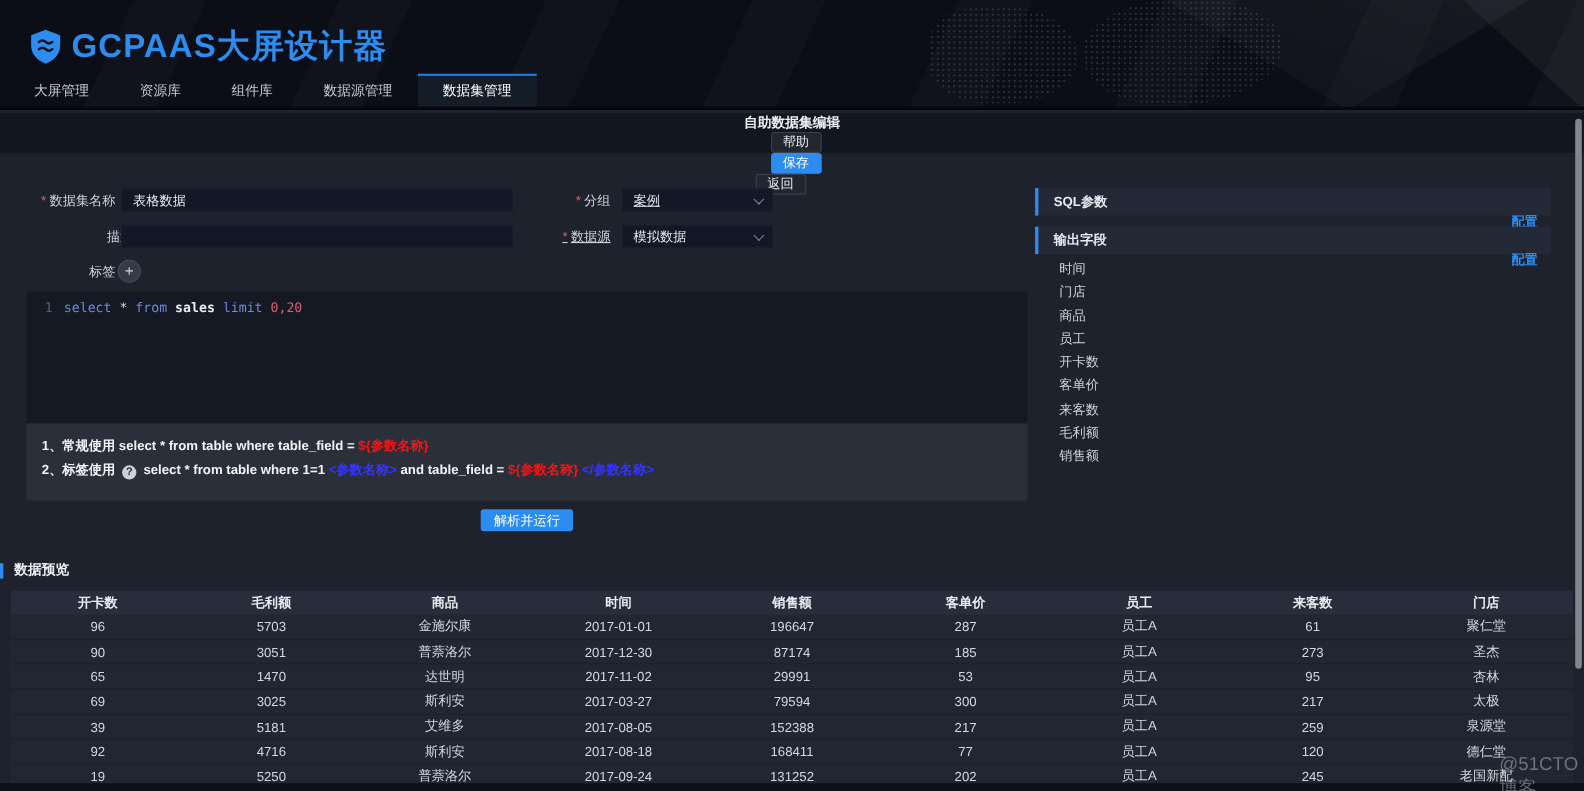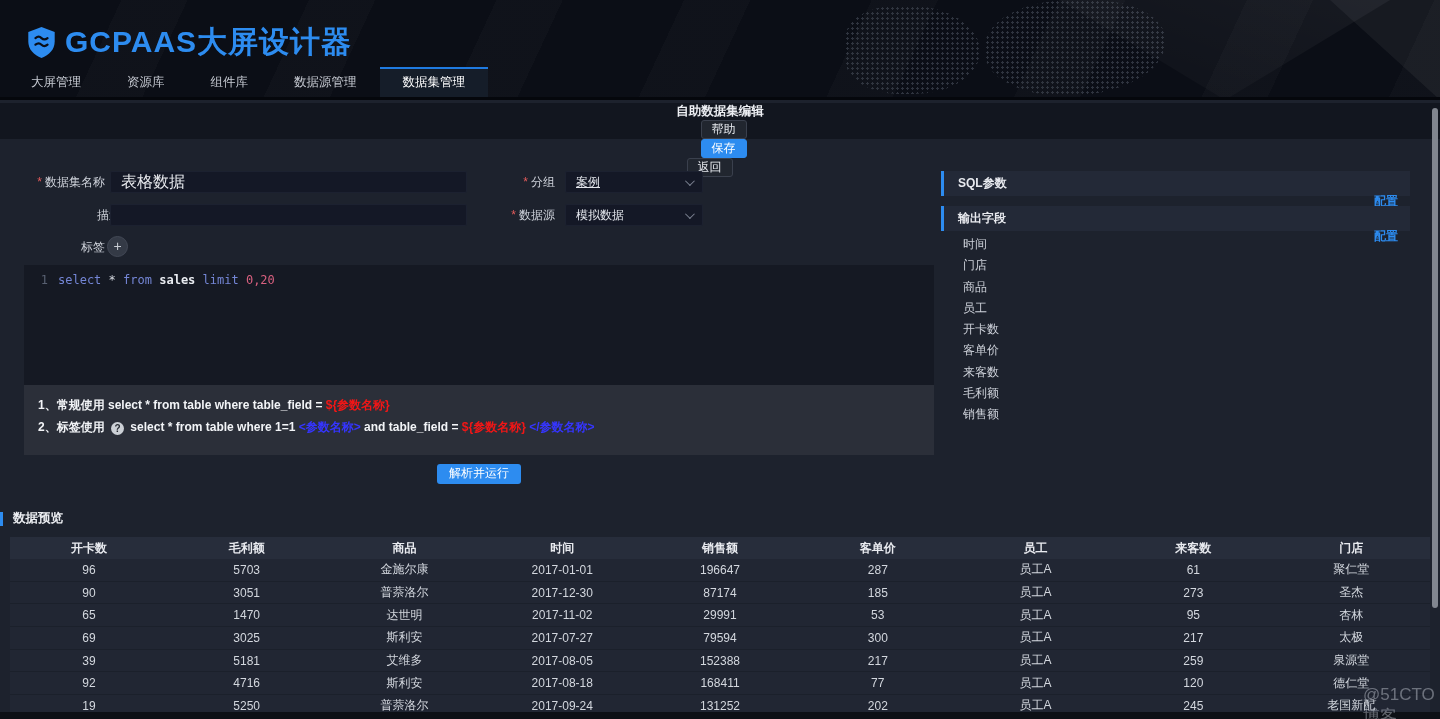--- a/index.html
+++ b/index.html
@@ -38,21 +38,21 @@
   .btn { height:23px; padding:0 10px; margin-left:7px; border-radius:3px; font-size:12px;
     border:1px solid #3a404d; background:#21262f; color:#e6e9ee; cursor:pointer;
     font-family:inherit; }
   .btn.primary { background:#2d8cf0; border-color:#2d8cf0; color:#fff; }
   .btn:last-of-type { margin-right:28px; }
 
   
   .flabel { position:absolute; font-size:12px; color:#ced2da; line-height:22px; text-align:right; }
   .req { color:#e35b5b; margin-right:3px; }
   .txt-input { position:absolute; height:22px; background:#141826; border:1px solid #1c2130;
-    border-radius:2px; color:#e8eaee; font-size:16px; padding:0 10px; outline:none; font-family:inherit; }
+    border-radius:2px; color:#e8eaee; font-size:12px; padding:0 10px; outline:none; font-family:inherit; }
   .select { position:absolute; height:22px; background:#141826; border:1px solid #1c2130;
     border-radius:2px; color:#e3e6ec; font-size:12px; display:flex; align-items:center;
     padding:0 10px; cursor:pointer; }
   .select .sel-text { flex:1; }
   .chev { width:7px; height:7px; border-right:1px solid #7a8190; border-bottom:1px solid #7a8190;
     transform:rotate(45deg) translateY(-2px); }
   .tag-add { position:absolute; left:107px; top:236px; width:21px; height:21px; border-radius:50%;
     background:#343a46; border:1px solid #434956; color:#c9cdd4; font-size:14px; line-height:19px;
     text-align:center; cursor:pointer; }
   .link { color:#2d8cf0; font-size:12px; font-weight:bold; cursor:pointer;margin-top:36px; }
@@ -162,21 +162,21 @@
   <span class="link tag-manage">管理</span>
 
   <div class="flabel" style="left:475px;top:171px;width:80px;">
     <span class="req">*</span><span>分组</span>
   </div>
   <div class="select" style="left:565px;top:171px;width:138px;text-decoration:underline;">
     <span class="sel-text">案例</span>
     <span class="chev"></span>
   </div>
 
-  <div class="flabel" style="left:475px;top:204px;width:80px;">
+  <div class="flabel" style="left:475px;top:204px;width:80px;text-decoration:underline;">
     <span class="req">*</span><span>数据源</span>
   </div>
   <div class="select" style="left:565px;top:204px;width:138px;">
     <span class="sel-text">模拟数据</span>
     <span class="chev"></span>
   </div>
 
   <div class="panel-header" style="top:171px;">
     <span class="panel-title">SQL参数</span>
     <span class="link">配置</span>
@@ -260,21 +260,21 @@
           <div class="td">29991</div>
           <div class="td">53</div>
           <div class="td">员工A</div>
           <div class="td">95</div>
           <div class="td">杏林</div>
         </div>
         <div class="tr">
           <div class="td">69</div>
           <div class="td">3025</div>
           <div class="td">斯利安</div>
-          <div class="td">2017-07-27</div>
+          <div class="td">2017-03-27</div>
           <div class="td">79594</div>
           <div class="td">300</div>
           <div class="td">员工A</div>
           <div class="td">217</div>
           <div class="td">太极</div>
         </div>
         <div class="tr">
           <div class="td">39</div>
           <div class="td">5181</div>
           <div class="td">艾维多</div>

